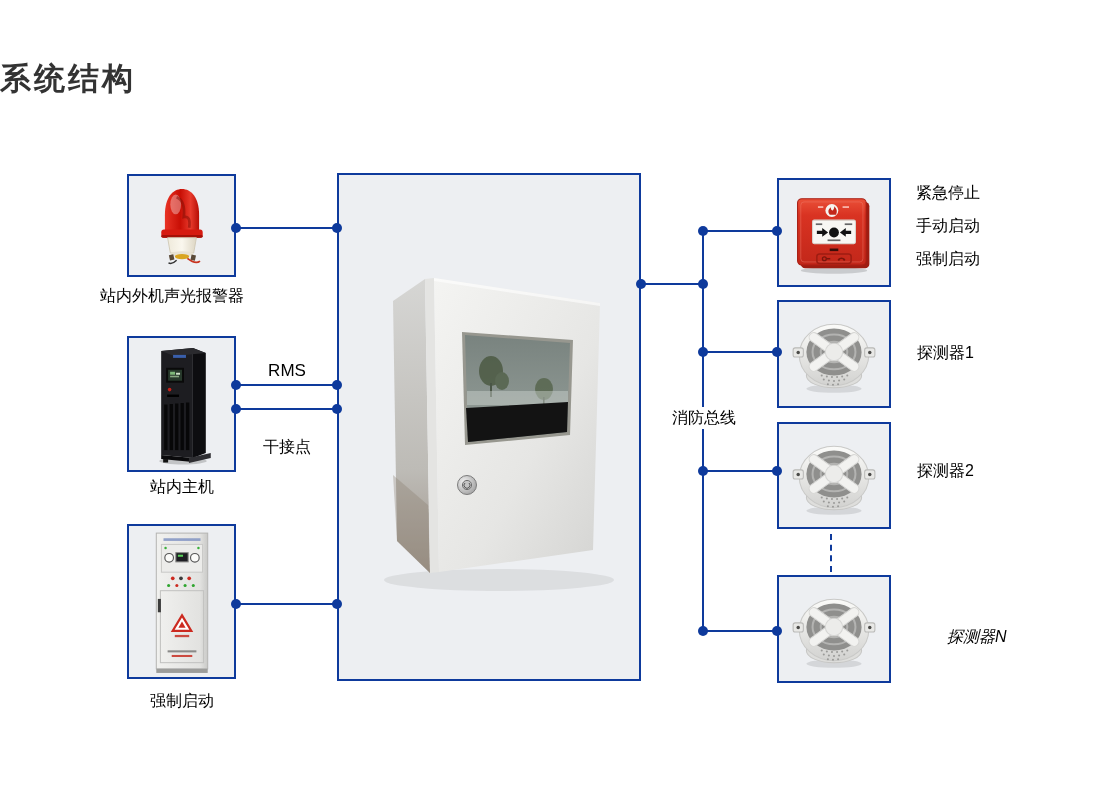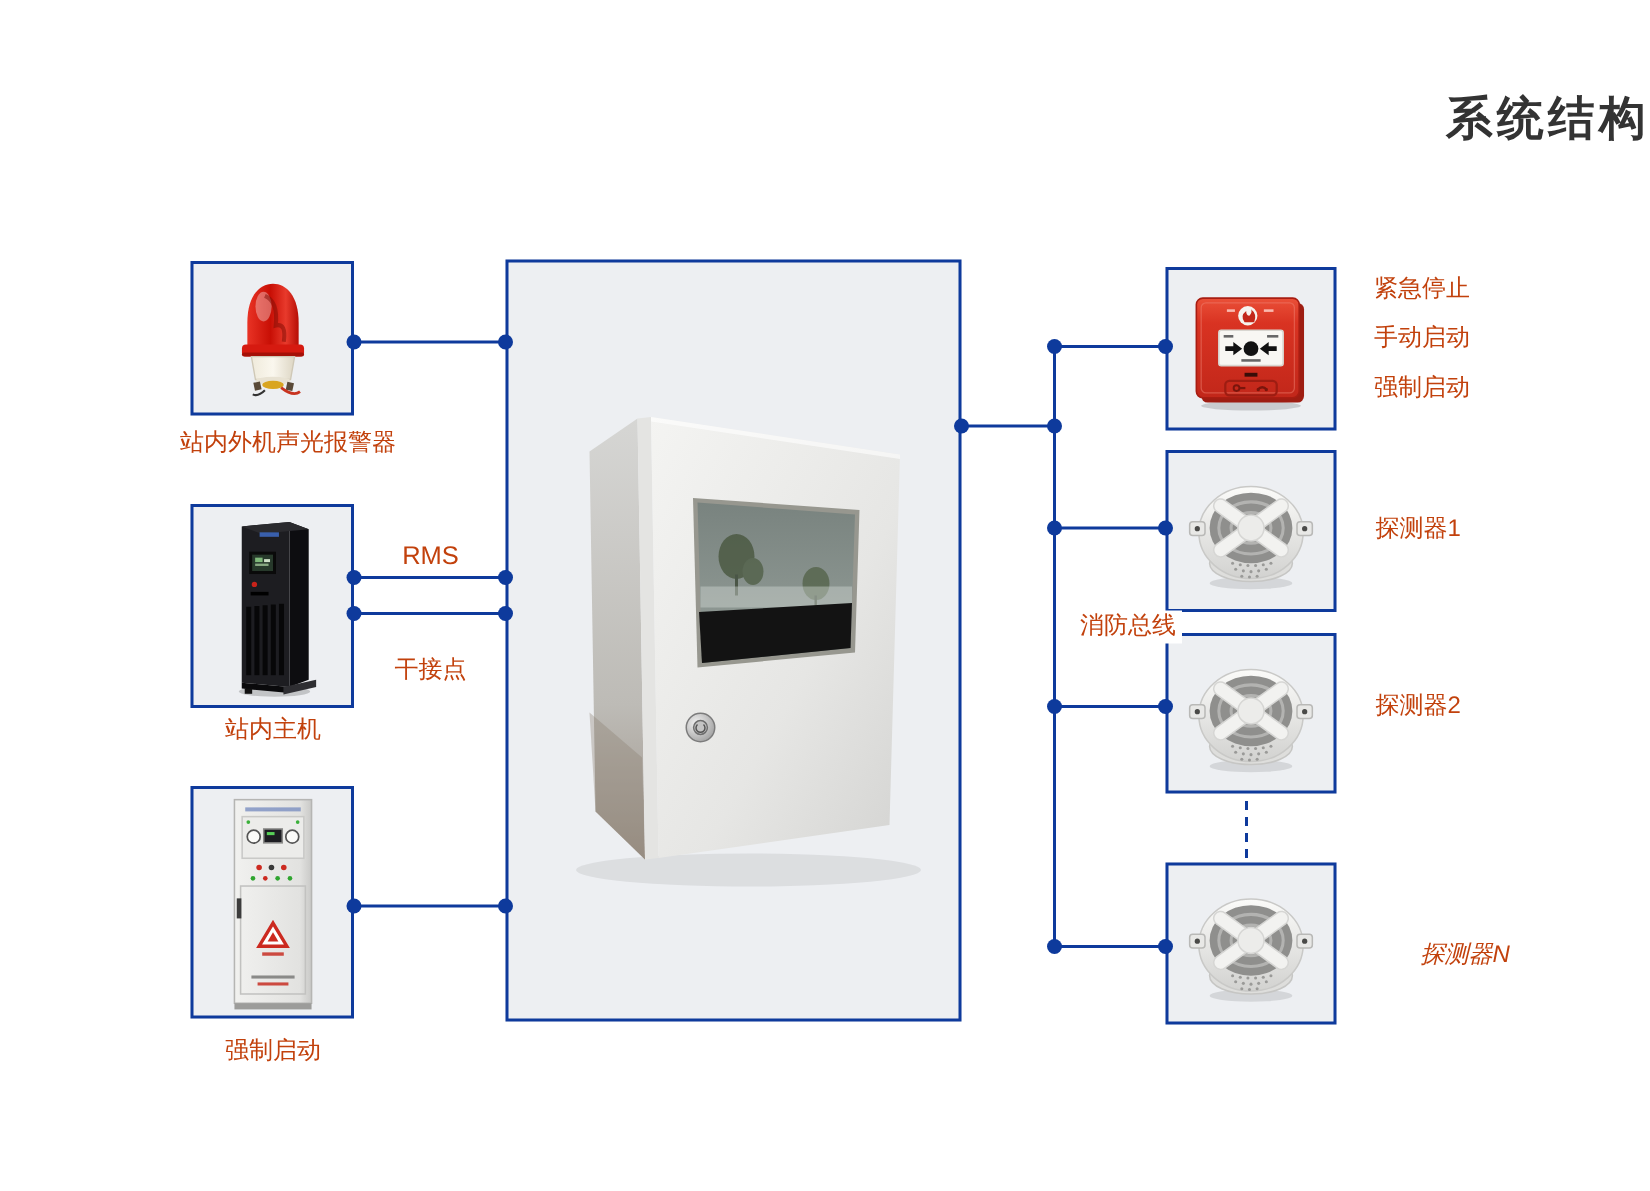--- a/index.html
+++ b/index.html
@@ -1,27 +1,27 @@
 <!DOCTYPE html>
 <html><head>
 <meta charset="utf-8">
 <style>
   html,body{margin:0;padding:0;background:#fff;}
   .canvas{position:relative;width:1100px;height:794px;background:#ffffff;
           font-family:"Liberation Sans","DejaVu Sans",sans-serif;overflow:hidden;}
-  .page-title{position:absolute;left:0;top:58px;width:100%;text-align:right;
+  .page-title{position:absolute;left:0;top:58px;width:100%;text-align:left;
               font-size:31px;font-weight:700;color:#333;letter-spacing:3px;font-family:Liberation Mono, monospace;}
   .devbox{position:absolute;box-sizing:border-box;border:2px solid #0e3a9c;
           background:#edeff2;display:flex;align-items:center;justify-content:center;}
   .hline{position:absolute;height:2px;background:#0e3a9c;}
   .vline{position:absolute;width:2px;background:#0e3a9c;}
   .vdash{position:absolute;width:0;border-left:2px dashed #0e3a9c;}
   .dot{position:absolute;width:10px;height:10px;border-radius:50%;background:#0e3a9c;
        transform:translate(-50%,-50%);z-index:3;}
-  .lbl{position:absolute;color:#c2410c;font-size:16px;white-space:nowrap;line-height:1;}
+  .lbl{position:absolute;color:#000000;font-size:16px;white-space:nowrap;line-height:1;}
   .lbl-c{transform:translateX(-50%);text-align:center;}
   .bus-lbl{background:#fff;padding:3px 4px;z-index:2;}
   .multi{line-height:33px;}
   .note{position:absolute;color:#333;font-size:17px;white-space:nowrap;letter-spacing:1px;}
   svg{display:block;}
 </style>
 </head>
 <body>
 
 <svg width="0" height="0" style="position:absolute" aria-hidden="true">
@@ -94,21 +94,21 @@
       <rect x="17" y="56" width="46" height="3" rx="1.5" fill="#a51007"></rect>
       <path d="M24,59 h32 l-3,17 h-26 z" fill="url(#gBase)" stroke="#cfc8b6" stroke-width="1"></path>
       <ellipse cx="40" cy="77" rx="13" ry="3" fill="#e8e2d2"></ellipse>
       <ellipse cx="40" cy="80" rx="8" ry="3" fill="#d9a520"></ellipse>
       <rect x="26" y="78" width="5" height="6" fill="#5a4a38" transform="rotate(-12 28 81)"></rect>
       <rect x="50" y="78" width="5" height="6" fill="#5a4a38" transform="rotate(12 52 81)"></rect>
       <path d="M46,82 q9,7 14,3" fill="none" stroke="#c8331f" stroke-width="2"></path>
       <path d="M34,84 q-5,5 -9,3" fill="none" stroke="#333" stroke-width="1.6"></path>
     </svg>
   </div>
-  <div class="lbl lbl-c" style="left:172px;top:288px;font-size:16px;margin-left:20px;">站内外机声光报警器</div>
+  <div class="lbl lbl-c" style="left:172px;top:288px;font-size:16px;">站内外机声光报警器</div>
 
   <div class="devbox" style="left:127px;top:336px;width:109px;height:136px;">
     <svg width="76" height="124" viewBox="0 0 70 125">
       <ellipse cx="36" cy="120" rx="24" ry="3.5" fill="#000" opacity="0.18"></ellipse>
       <polygon points="46,6 59,11 59,112 46,117" fill="#0d0d10"></polygon>
       <polygon points="14,9 46,6 46,117 14,114" fill="#1d1d21"></polygon>
       <polygon points="14,9 46,6 59,11 27,14" fill="#2a2a2e"></polygon>
       <rect x="26" y="13" width="13" height="3" fill="#3e6bc4" opacity="0.85"></rect>
       <rect x="19" y="26" width="18" height="15" fill="#0a0a0a"></rect>
       <rect x="21" y="28" width="14" height="11" fill="#27392b"></rect>
@@ -303,16 +303,16 @@
   <div class="dot" style="left:777px;top:231px;"></div>
   <div class="dot" style="left:703px;top:352px;"></div>
   <div class="dot" style="left:777px;top:352px;"></div>
   <div class="dot" style="left:703px;top:471px;"></div>
   <div class="dot" style="left:777px;top:471px;"></div>
   <div class="dot" style="left:703px;top:631px;"></div>
   <div class="dot" style="left:777px;top:631px;"></div>
 
   <div class="lbl lbl-c" style="left:287px;top:362px;font-size:17px;">RMS</div>
   <div class="lbl lbl-c" style="left:287px;top:417px;margin-top:22px;">干接点</div>
-  <div class="lbl lbl-c bus-lbl" style="left:704px;top:407px;margin-left:48px;">消防总线</div>
+  <div class="lbl lbl-c bus-lbl" style="left:704px;top:407px;">消防总线</div>
 
 
 </div>
 
 </body></html>

